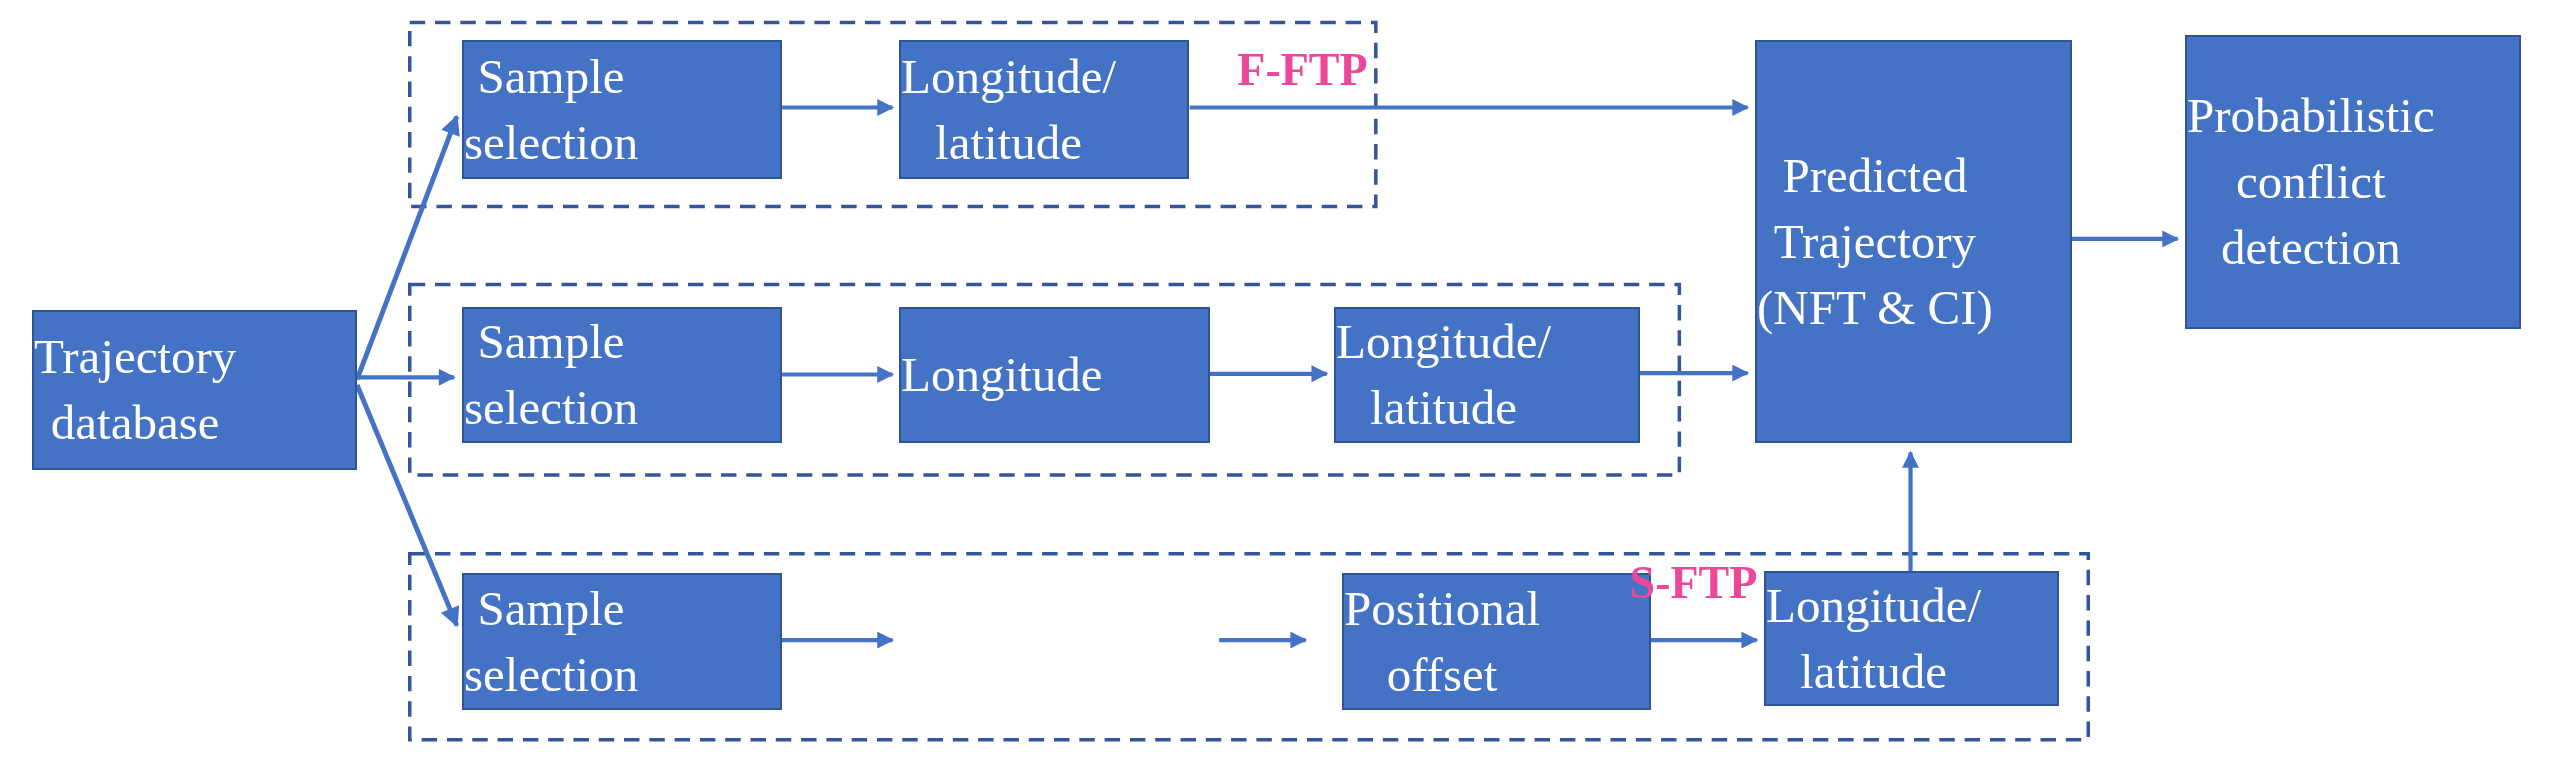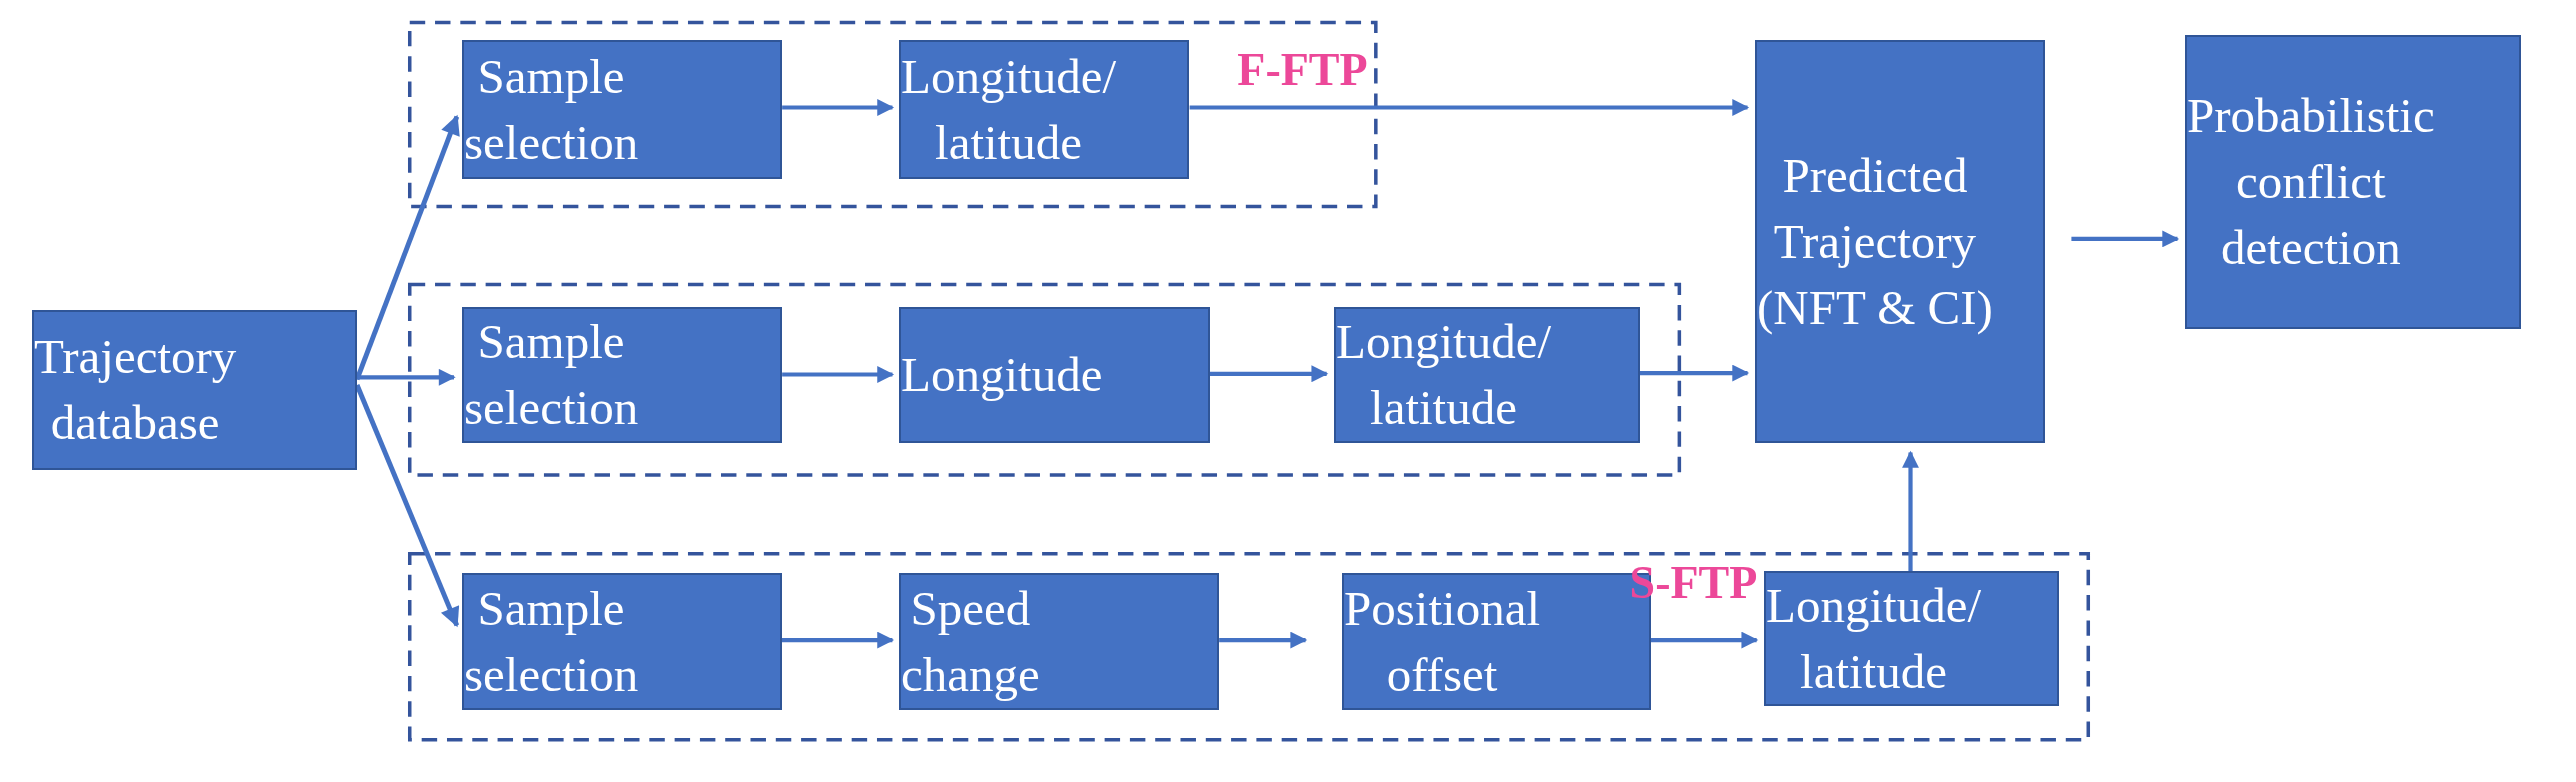--- a/index.html
+++ b/index.html
@@ -99,36 +99,32 @@
   <div class="box" style="left:1334px;top:307px;width:306px;height:136px;">
     <span>Longitude/
 latitude</span>
   </div>
 
   <div class="box" style="left:462px;top:573px;width:320px;height:137px;">
     <span>Sample
 selection</span>
   </div>
 
-  <div class="box" style="left:899px;top:573px;width:320px;height:137px;">
-    <span>Speed
-change</span>
-  </div>
 
   <div class="box" style="left:1342px;top:573px;width:309px;height:137px;">
     <span>Positional
 offset</span>
   </div>
 
   <div class="box" style="left:1764px;top:571px;width:295px;height:135px;">
     <span>Longitude/
 latitude</span>
   </div>
 
-  <div class="box" style="left:1755px;top:40px;width:290px;height:403px;">
+  <div class="box" style="left:1755px;top:40px;width:317px;height:403px;">
     <span>Predicted
 Trajectory
 (NFT &amp; CI)</span>
   </div>
 
   <div class="box" style="left:2185px;top:35px;width:336px;height:294px;">
     <span>Probabilistic
 conflict
 detection</span>
   </div>

